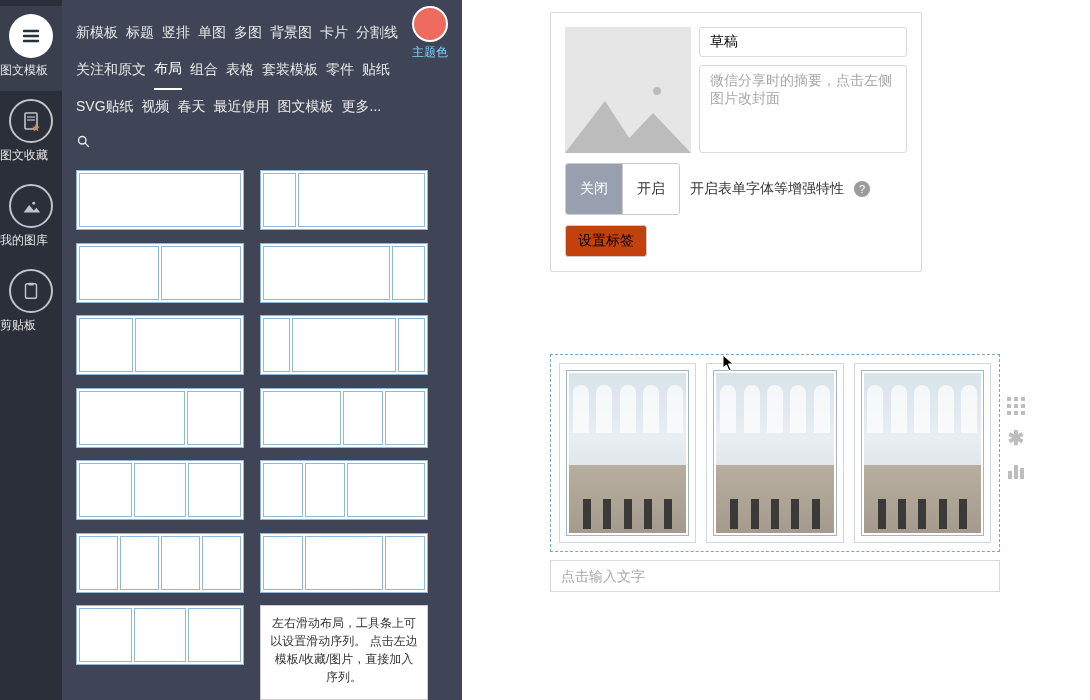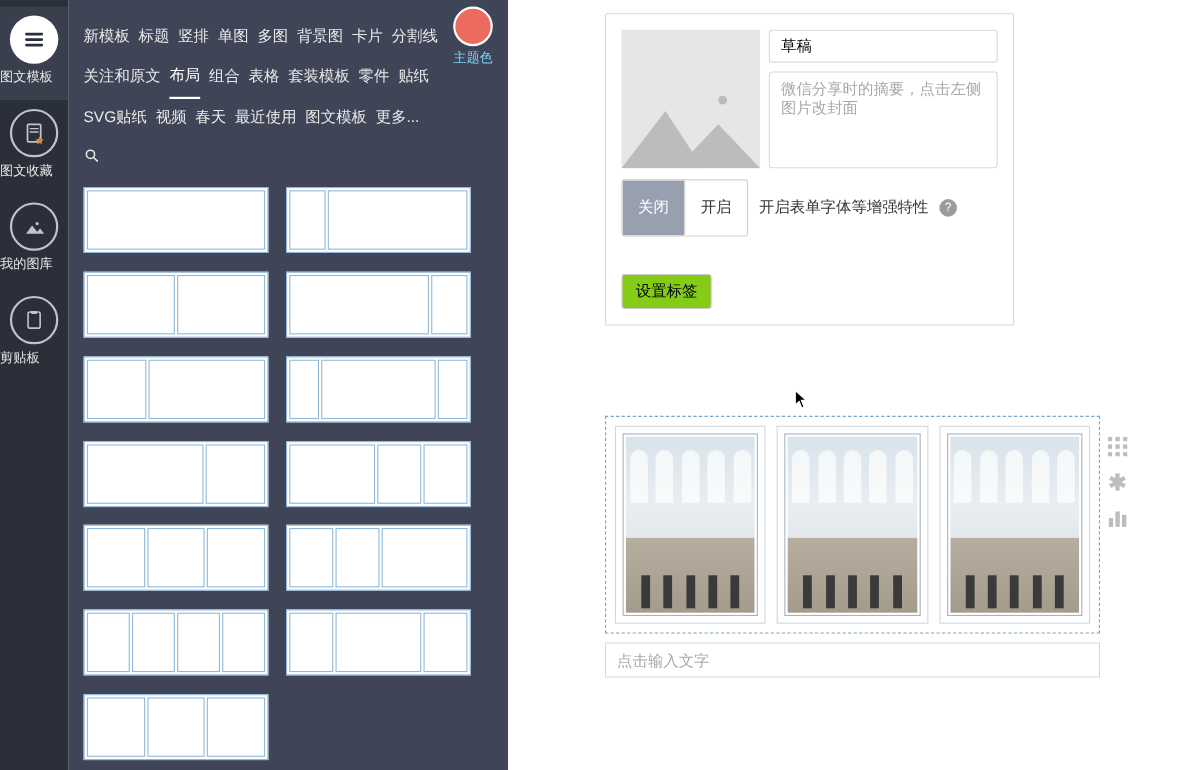--- a/index.html
+++ b/index.html
@@ -223,25 +223,24 @@
   color: #fff;
   font-size: 11px;
   display: inline-flex;
   align-items: center;
   justify-content: center;
 }
 .tag-btn {
   border: 1px solid #ccc;
   border-radius: 3px;
   padding: 6px 12px;
-  background: #84cc16;
+  background: #c2410c;
   font-size: 14px;
   cursor: pointer;
   align-self: flex-start;
-  margin-top: 24px;
 }
 
 
 .content-area {
   margin-top: 82px;
   width: 450px;
   position: relative;
 }
 .tri-block {
   border: 1px dashed #7aa7c9;
@@ -482,20 +481,22 @@
         <div class="layout-cell lc-w1"></div>
         <div class="layout-cell lc-w2"></div>
         <div class="layout-cell lc-w1"></div>
       </div>
 
     <div class="layout-card">
         <div class="layout-cell lc-w1"></div>
         <div class="layout-cell lc-w1"></div>
         <div class="layout-cell lc-w1"></div>
       </div>
+    <div class="layout-tooltip">左右滑动布局，工具条上可以设置滑动序列。
+点击左边模板/收藏/图片，直接加入序列。</div>
   </div>
 </div>
 
 <div class="editor">
   <div class="meta-card">
     <div class="meta-row1">
       <div class="cover">
         <div class="mountain">
           <svg width="126" height="70" viewBox="0 0 126 70">
               <circle cx="92" cy="8" r="4" fill="#bcbcbc"></circle>

